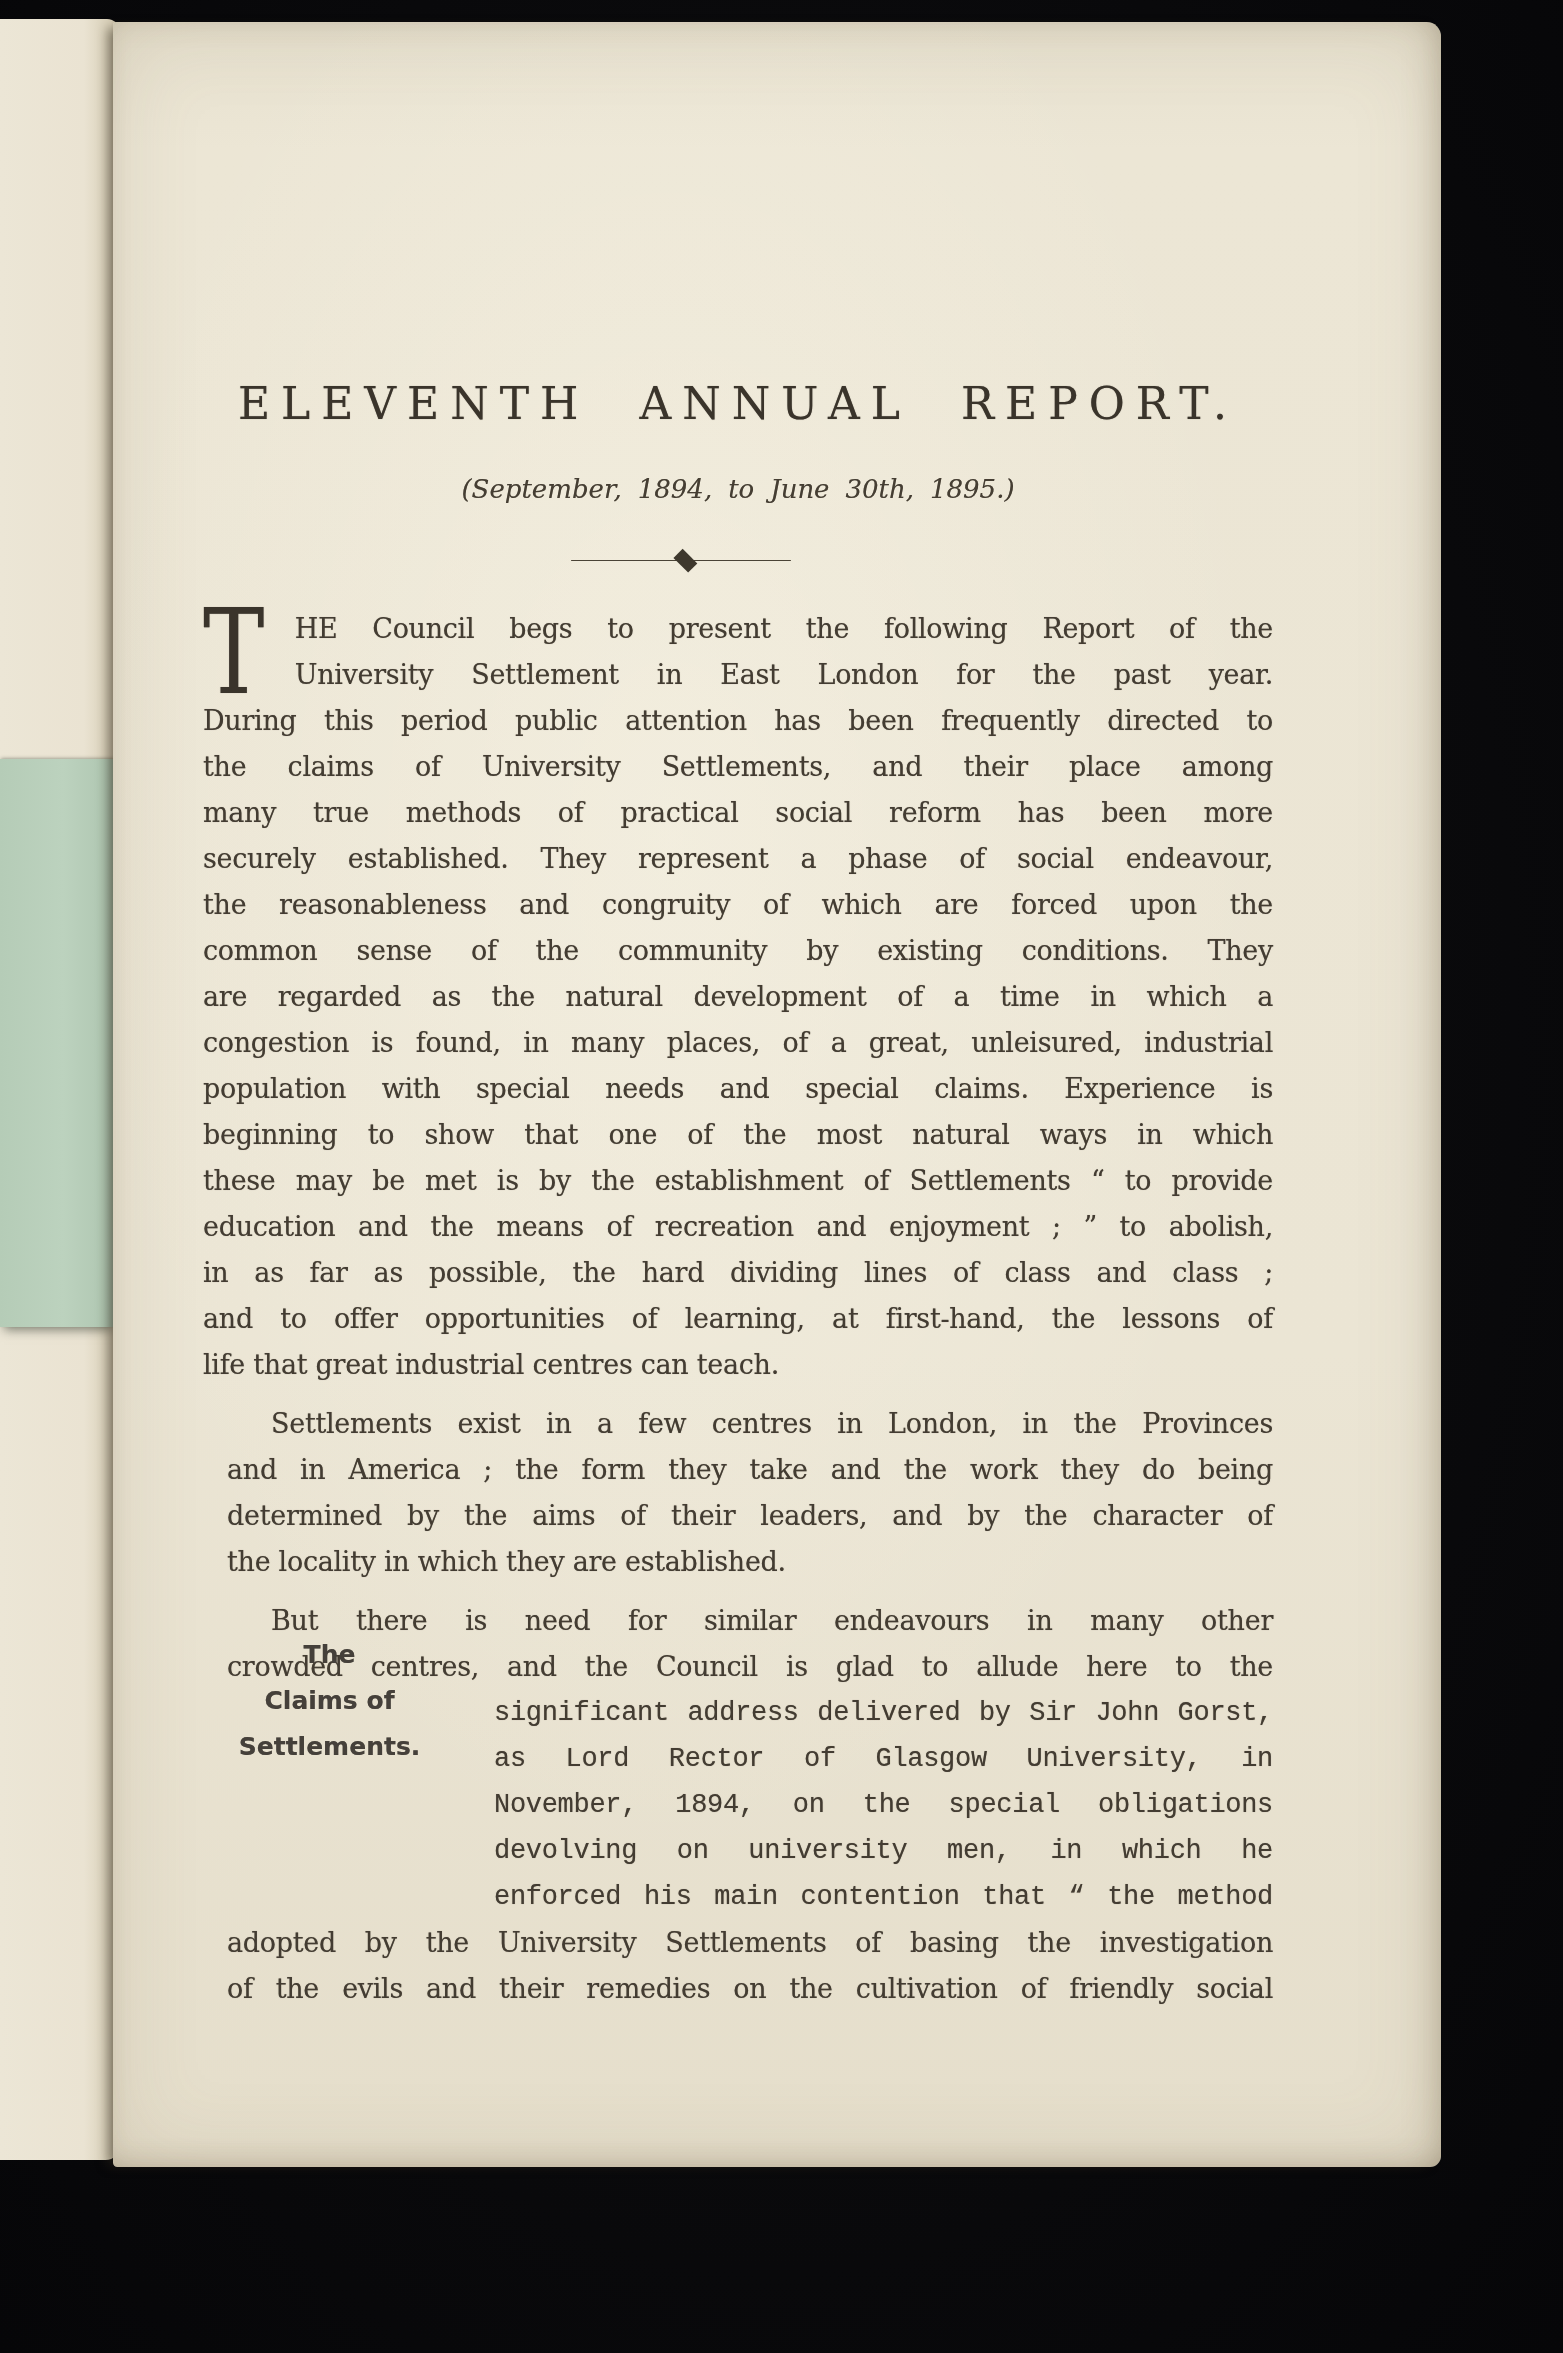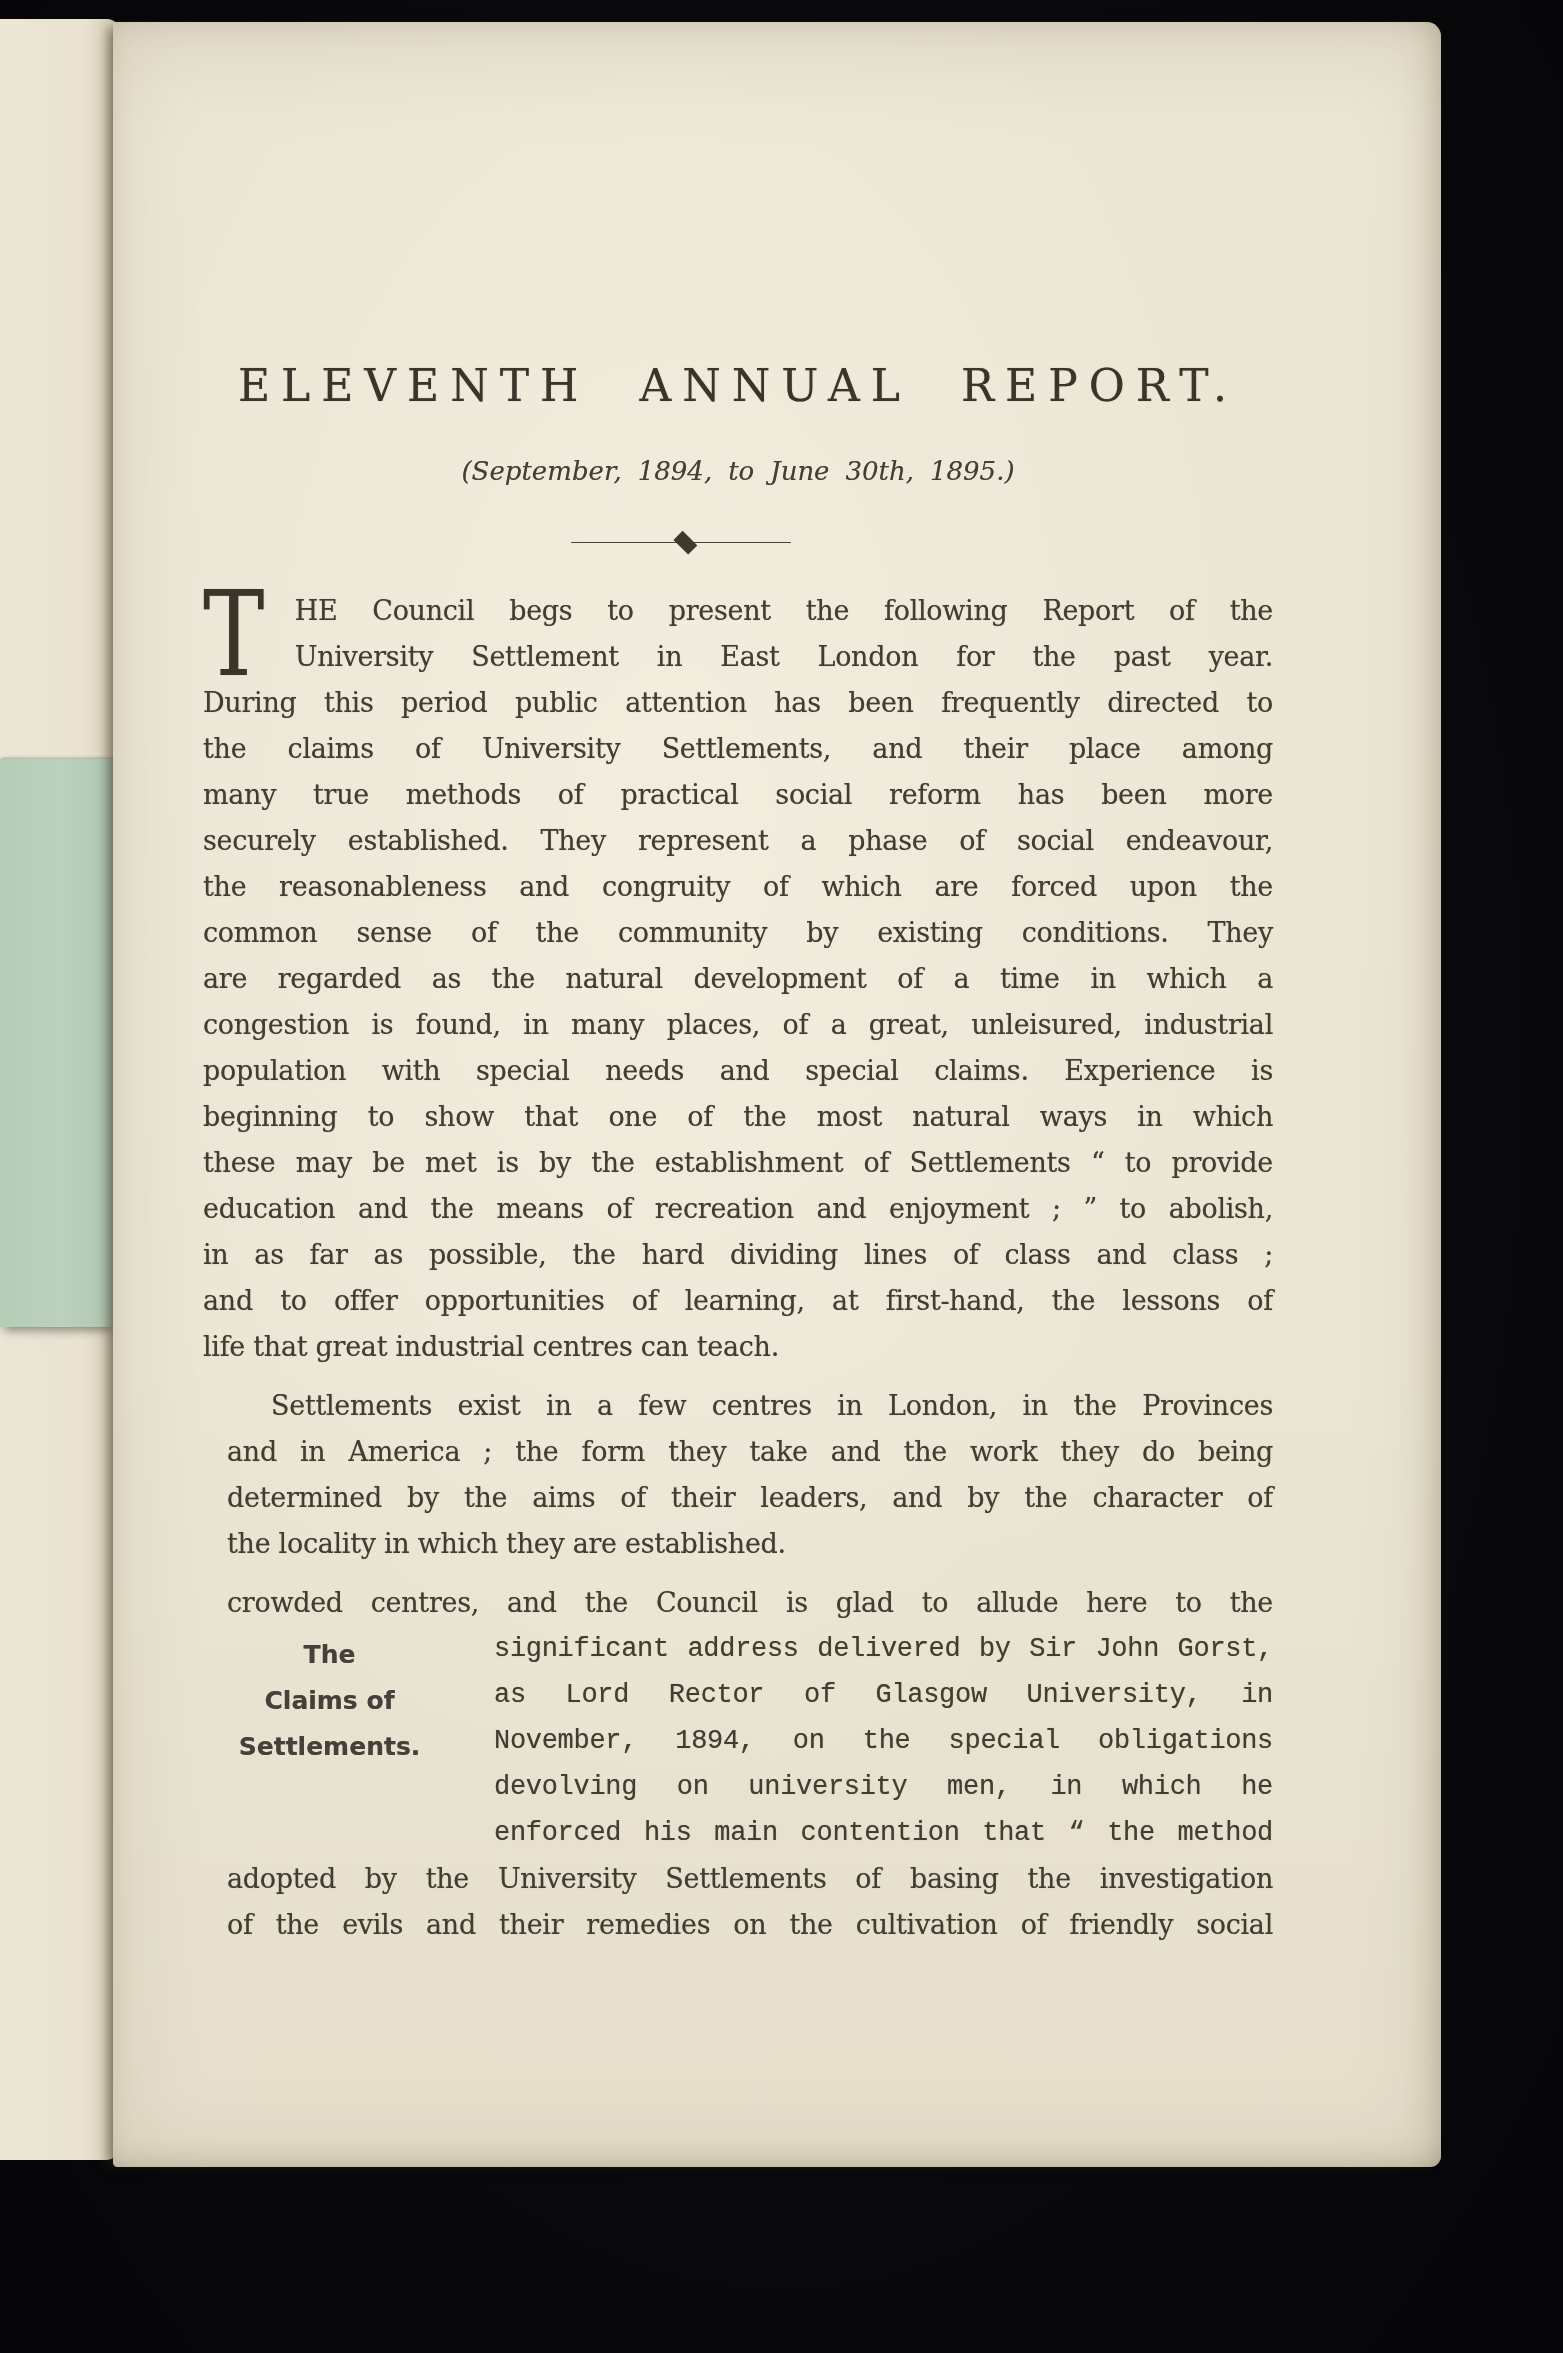--- a/index.html
+++ b/index.html
@@ -31,21 +31,21 @@
       radial-gradient(ellipse at 42% 38%, rgba(255,252,240,.35) 0%, rgba(255,252,240,0) 55%),
       linear-gradient(180deg,#e7e1cf 0%,#ece6d5 6%,#ebe5d4 62%,#e5decb 100%);
     border-radius:3.3px 14.3px 11px 4.4px;
     box-shadow:
       -8.8px 2.2px 12px -4.4px rgba(50,42,28,.55),
       inset 0 0 88px rgba(120,100,66,.16),
       inset -14.3px 0 38px -16.5px rgba(100,85,58,.35),
       inset 0 -11px 33px -16.5px rgba(100,85,58,.28);
   }
   .textcol{
-    position:absolute;left:203px;top:328px;width:1070px;
+    position:absolute;left:203px;top:346px;width:1070px;
     color:#433c32;
   }
   .title{
     text-align:center;
     font-size:44px;line-height:53px;
     letter-spacing:11px;word-spacing:25px;
     color:#3a342b;
     margin-top:31px;
     text-shadow:0 0 0.8px rgba(58,52,43,.6);
   }
@@ -146,20 +146,21 @@
     </div>
 
     <div class="para p2">
       <div class="line ind">Settlements exist in a few centres in London, in the Provinces</div>
       <div class="line">and in America ; the form they take and the work they do being</div>
       <div class="line">determined by the aims of their leaders, and by the character of</div>
       <div class="line end">the locality in which they are established.</div>
     </div>
 
     <div class="para p3">
+      <div class="line ind">But there is need for similar endeavours in many other</div>
       <div class="line">crowded centres, and the Council is glad to allude here to the</div>
       <div class="line qind">significant address delivered by Sir John Gorst,</div>
       <div class="line qind">as Lord Rector of Glasgow University, in</div>
       <div class="line qind">November, 1894, on the special obligations</div>
       <div class="line qind">devolving on university men, in which he</div>
       <div class="line qind">enforced his main contention that “ the method</div>
       <div class="line">adopted by the University Settlements of basing the investigation</div>
       <div class="line">of the evils and their remedies on the cultivation of friendly social</div>
     </div>
 

